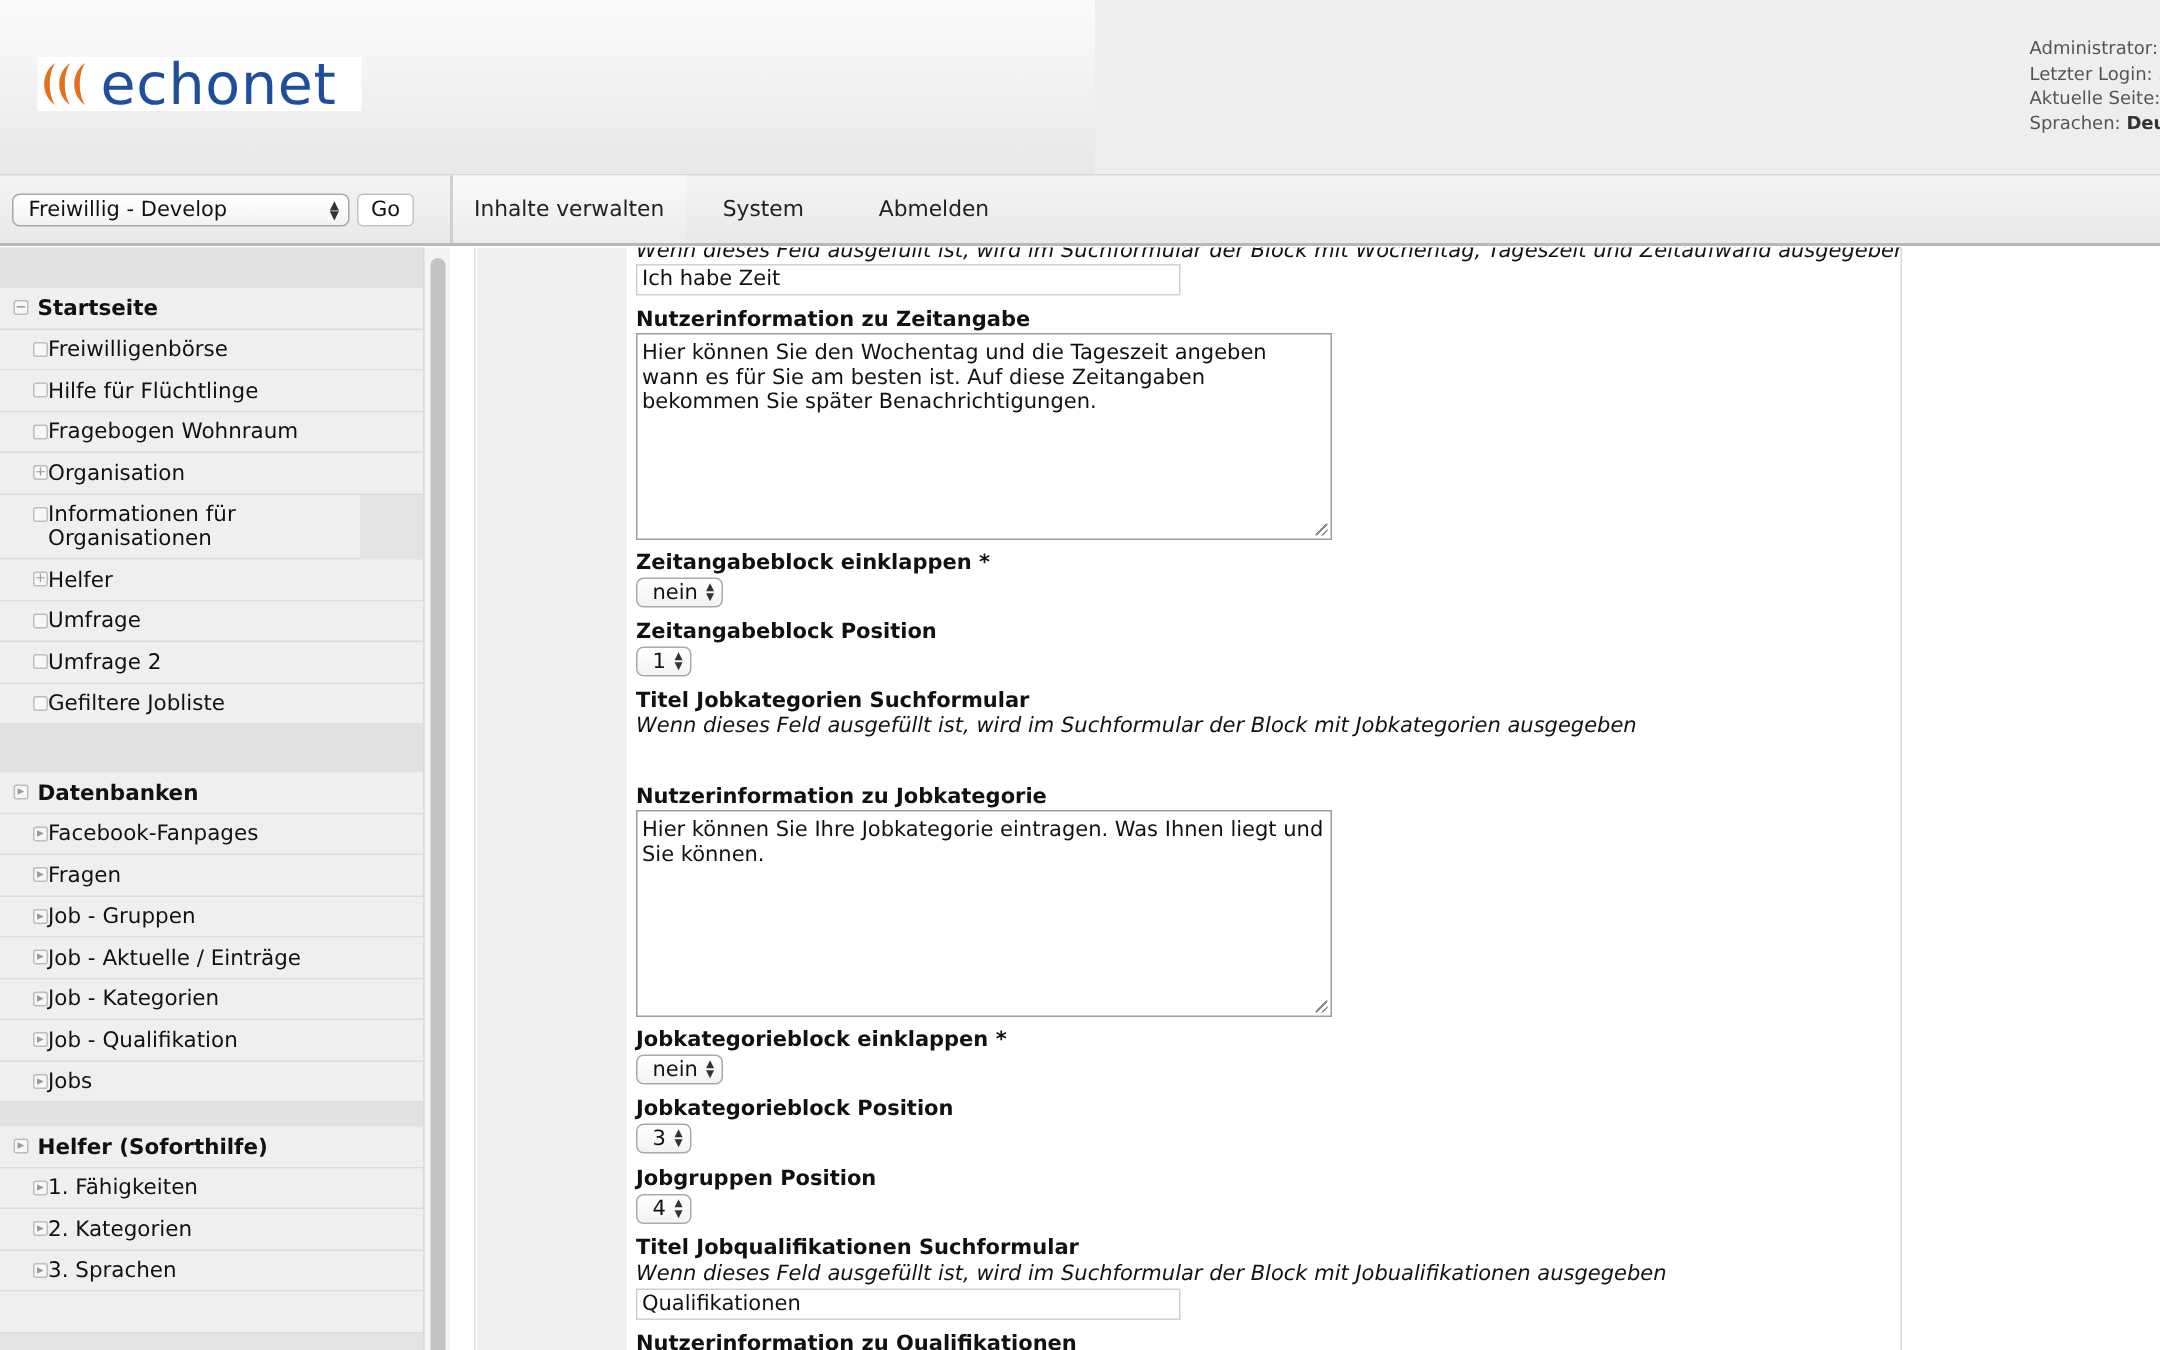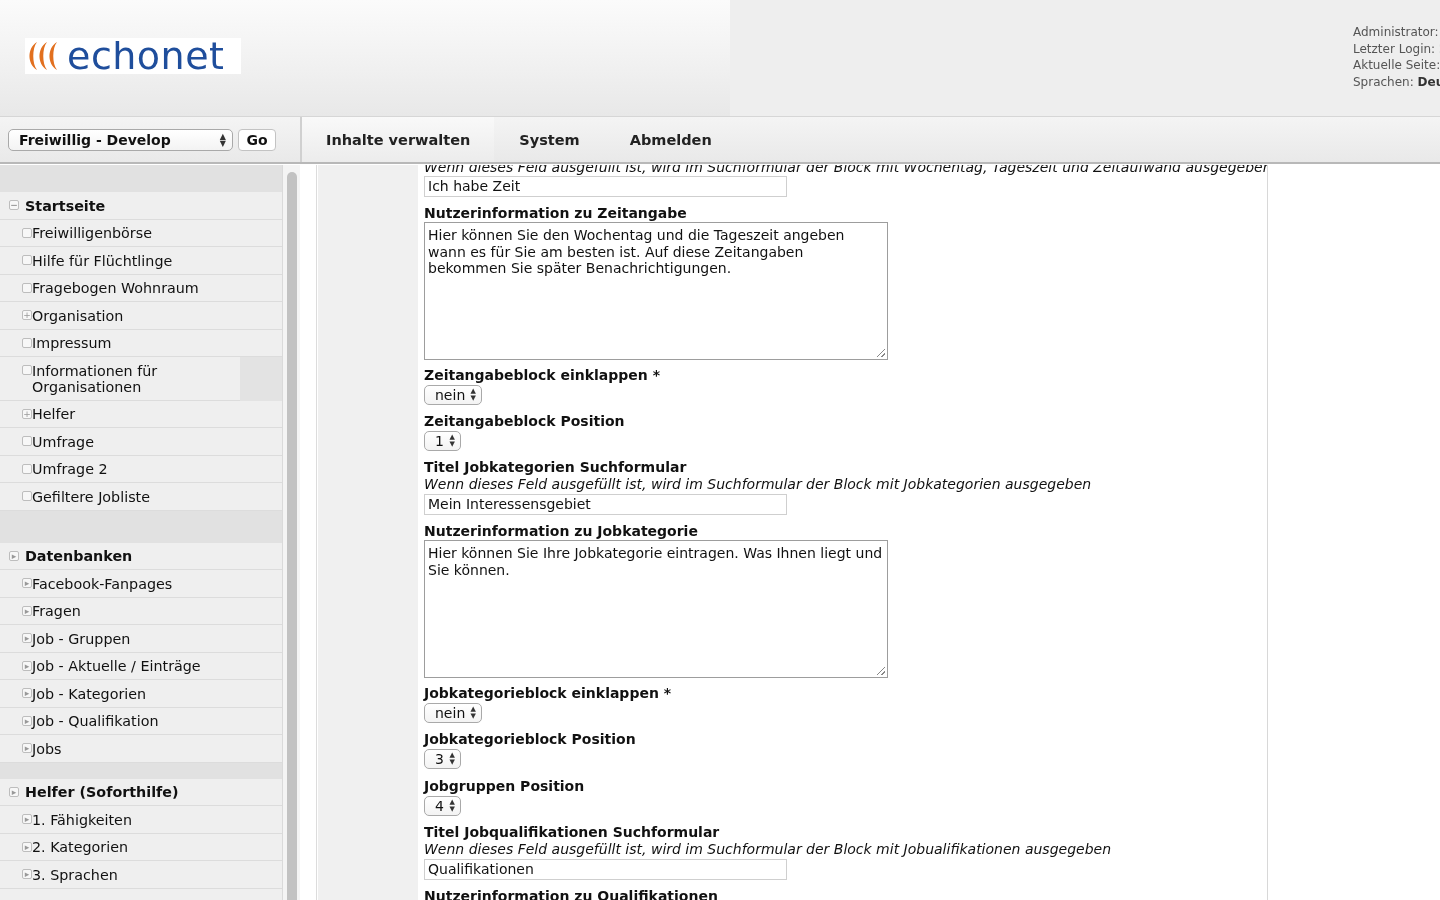--- a/index.html
+++ b/index.html
@@ -11,30 +11,30 @@
     background: linear-gradient(180deg, #fbfbfb 0%, #f0f0f0 60%, #e8e8e8 100%); }
   .header-sheen { position: absolute; left: 730px; top: 0; width: 710px; height: 116px; background: #eeeeee; }
   .logo { position: absolute; left: 25px; top: 38px; width: 216px; height: 36px; background: #fff; display: flex; align-items: center; }
   .logo-waves { width: 42px; height: 36px; position: relative; }
   .logo-text { font-family: "DejaVu Sans", sans-serif; font-size: 38px; color: #1f4e9c; letter-spacing: 0.5px; line-height: 36px; margin-left: 0px; }
   .user-info { position: absolute; left: 1353px; top: 24px; font-size: 12px; color: #555; line-height: 16.5px; white-space: nowrap; }
   .user-info b { color: #333; }
 
   
   .nav-bar { position: absolute; left: 0; top: 116px; width: 1440px; height: 48px;
-    background: linear-gradient(180deg, #f4f4f4 0%, #e9e9e9 100%); border-top: 1px solid #d6d6d6; border-bottom: 2px solid #b8b8b8; font-weight: bold; }
+    background: linear-gradient(180deg, #f4f4f4 0%, #e9e9e9 100%); border-top: 1px solid #d6d6d6; border-bottom: 2px solid #b8b8b8; }
   .site-select { position: absolute; left: 8px; top: 12px; width: 225px; height: 22px; border: 1px solid #a9a9a9; border-radius: 5px;
     background: linear-gradient(#fff, #f3f3f3); font-size: 14px; padding-left: 10px; line-height: 20px; color: #111; }
   .site-select .arrows { position: absolute; right: 6px; top: 3px; font-size: 8px; line-height: 7px; color: #333; }
   .go-button { position: absolute; left: 238px; top: 12px; width: 38px; height: 22px; border: 1px solid #c3c3c3; border-radius: 4px;
     background: #fff; font-size: 14px; text-align: center; line-height: 20px; color: #111; }
   .nav-divider { position: absolute; left: 300px; top: 0; width: 2px; height: 45px; background: #d0d0d0; }
   .tabs { position: absolute; left: 302px; top: 0; height: 45px; display: flex; }
   .tab { height: 45px; line-height: 47px; font-size: 14.5px; color: #222; padding: 0 25px; }
-  .tab.active { background: linear-gradient(180deg, #f9f9f9, #ececec); padding: 0 24px; }
+  .tab.active { background: linear-gradient(180deg, #f9f9f9, #ececec); padding: 0 14px; }
 
   
   .sidebar { position: absolute; left: 0; top: 165px; width: 282px; height: 735px; background: #e3e3e3; overflow: hidden; }
   .side-group-gap { height: 27px; background: #e1e1e1; }
   .side-gap-big { height: 32px; background: #e1e1e1; }
   .side-gap-small { height: 16px; background: #e1e1e1; }
   .side-item { position: relative; min-height: 27.5px; background: #efefef; border-bottom: 1px solid #dcdcdc; padding-left: 32px; font-size: 14.3px; line-height: 16px; padding-top: 5.5px; padding-bottom: 5px; color: #111; }
   .side-item.head { padding-left: 25px; font-weight: bold; }
   .side-icon { position: absolute; top: 8px; width: 10px; height: 10px; border: 1px solid #bdbdbd; border-radius: 2px; background: #f7f7f7; font-size: 9px; line-height: 8px; text-align: center; color: #999; }
   .side-item .side-icon { left: 22px; }
@@ -97,21 +97,20 @@
   <div class="side-group-gap"></div>
 
   <div class="side-item head">
     <span class="side-icon">−</span>
     <span>Startseite</span>
   </div>
   <div class="side-item"><span class="side-icon"></span><span>Freiwilligenbörse</span></div>
   <div class="side-item"><span class="side-icon"></span><span>Hilfe für Flüchtlinge</span></div>
   <div class="side-item"><span class="side-icon"></span><span>Fragebogen Wohnraum</span></div>
   <div class="side-item"><span class="side-icon">+</span><span>Organisation</span></div>
-  <div class="side-item"><span class="side-icon"></span><span>Impressum</span></div>
   <div class="side-item" style="width:240px"><span class="side-icon"></span><span>Informationen für Organisationen</span></div>
   <div class="side-item"><span class="side-icon">+</span><span>Helfer</span></div>
   <div class="side-item"><span class="side-icon"></span><span>Umfrage</span></div>
   <div class="side-item"><span class="side-icon"></span><span>Umfrage 2</span></div>
   <div class="side-item"><span class="side-icon"></span><span>Gefiltere Jobliste</span></div>
 
   <div class="side-gap-big"></div>
 
   <div class="side-item head">
     <span class="side-icon">▸</span>
@@ -158,21 +157,20 @@
   </div>
 
   <div class="field-label" style="top:248px">Zeitangabeblock Position</div>
   <div class="select-small" style="top:266px;width:37px">
     <span>1</span>
     <span class="arrows">▲<br>▼</span>
   </div>
 
   <div class="field-label" style="top:294px">Titel Jobkategorien Suchformular</div>
   <div class="field-hint" style="top:311px">Wenn dieses Feld ausgefüllt ist, wird im Suchformular der Block mit Jobkategorien ausgegeben</div>
-  <div class="text-input" style="top:329px">Mein Interessensgebiet</div>
 
   <div class="field-label" style="top:358px">Nutzerinformation zu Jobkategorie</div>
   <div class="textarea" style="top:375px">
     <span>Hier können Sie Ihre Jobkategorie eintragen. Was Ihnen liegt und Sie können.</span>
     <span class="resize-grip"></span>
   </div>
 
   <div class="field-label" style="top:520px">Jobkategorieblock einklappen *</div>
   <div class="select-small" style="top:538px;width:58px">
     <span>nein</span>

